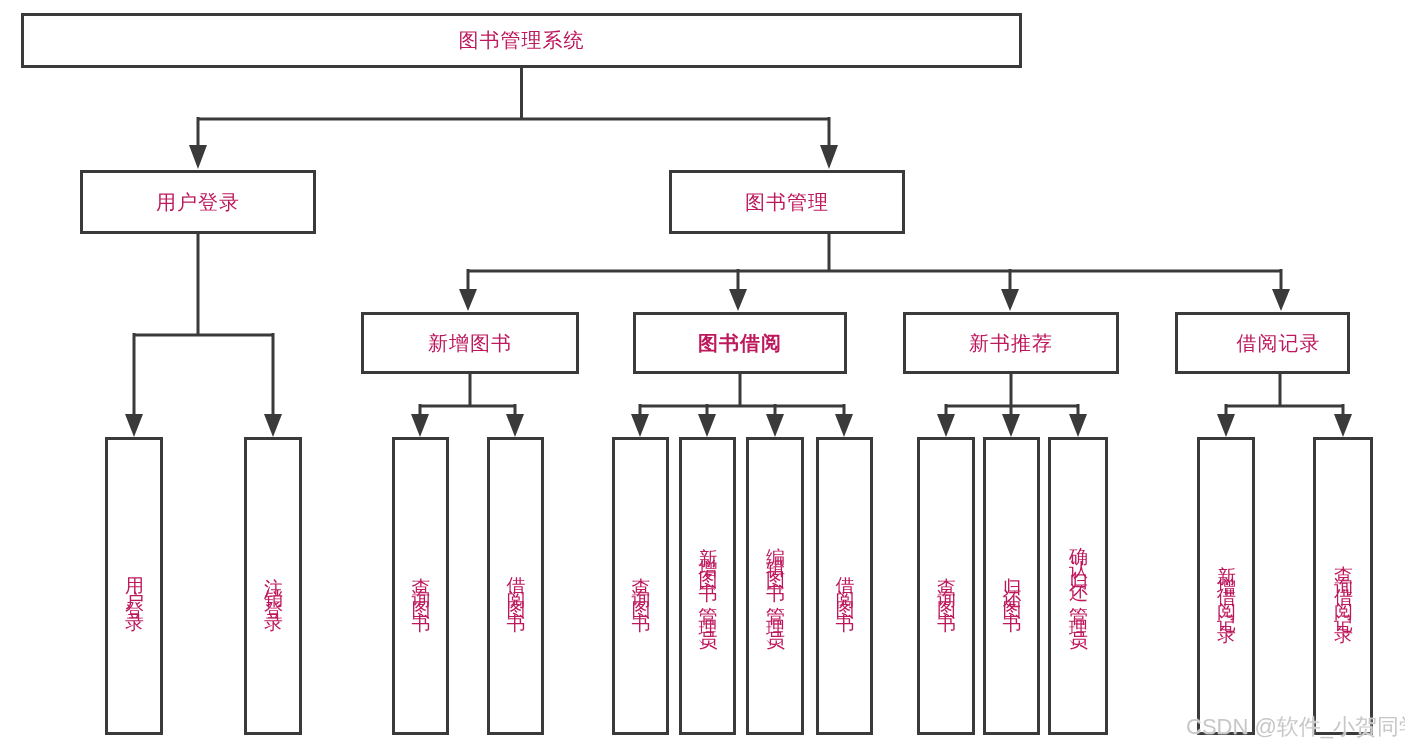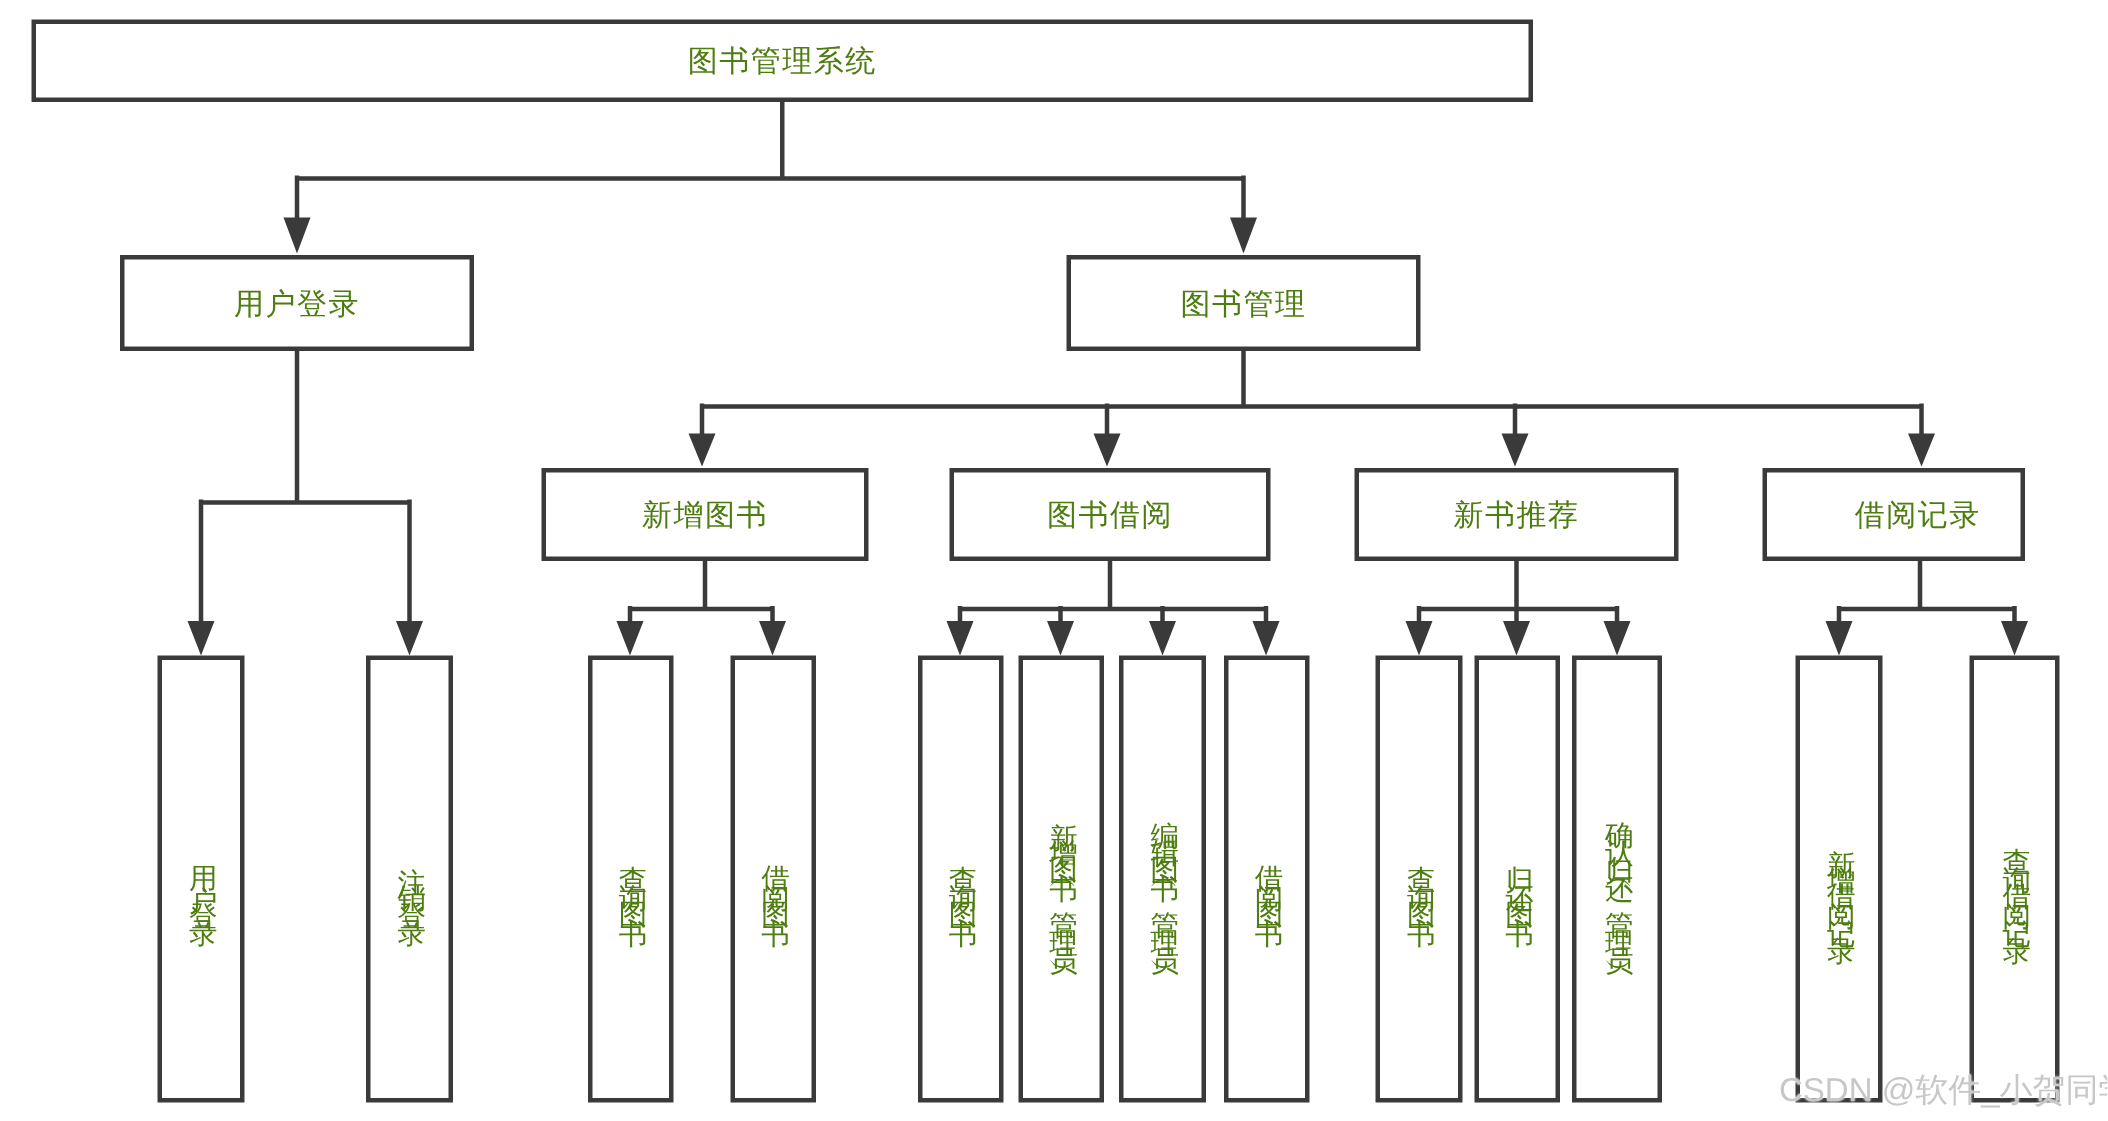--- a/index.html
+++ b/index.html
@@ -20,21 +20,21 @@
   }
   .box {
     position: absolute;
     box-sizing: border-box;
     border: 3px solid #3a3a3a;
     background: #ffffff;
     display: flex;
     align-items: center;
     justify-content: center;
     font-size: 20px;
-    color: #4d7c0f;
+    color: #be185d;
     z-index: 2;
     letter-spacing: 1px;
   }
   .box.leaf { font-size: 19px; }
   .box.leaf span {
     writing-mode: vertical-rl;
     text-orientation: mixed;
     letter-spacing: 12px;
     line-height: 1.1;
     white-space: nowrap;
@@ -75,28 +75,28 @@
              M1217 414 L1235 414 L1226 437 Z  M1334 414 L1352 414 L1343 437 Z" fill="#3a3a3a" stroke="none"></path>
   </svg>
 
   <div class="box" style="left:21px; top:13px; width:1001px; height:55px;">
     <span>图书管理系统</span>
   </div>
 
   <div class="box" style="left:80px; top:170px; width:236px; height:64px;">
     <span>用户登录</span>
   </div>
-  <div class="box" style="left:711px; top:170px; width:236px; height:64px;">
+  <div class="box" style="left:669px; top:170px; width:236px; height:64px;">
     <span>图书管理</span>
   </div>
 
   <div class="box" style="left:361px; top:312px; width:218px; height:62px;">
     <span>新增图书</span>
   </div>
-  <div class="box" style="left:633px; top:312px; width:214px; height:62px;">
+  <div class="box" style="left:633px; top:312px; width:214px; height:62px;font-weight:bold;">
     <span>图书借阅</span>
   </div>
   <div class="box" style="left:903px; top:312px; width:216px; height:62px;">
     <span>新书推荐</span>
   </div>
   <div class="box" style="left:1175px; top:312px; width:175px; height:62px;padding-left:32px;">
     <span>借阅记录</span>
   </div>
 
   <div class="box leaf" style="left:105px; top:437px; width:58px; height:298px;">

